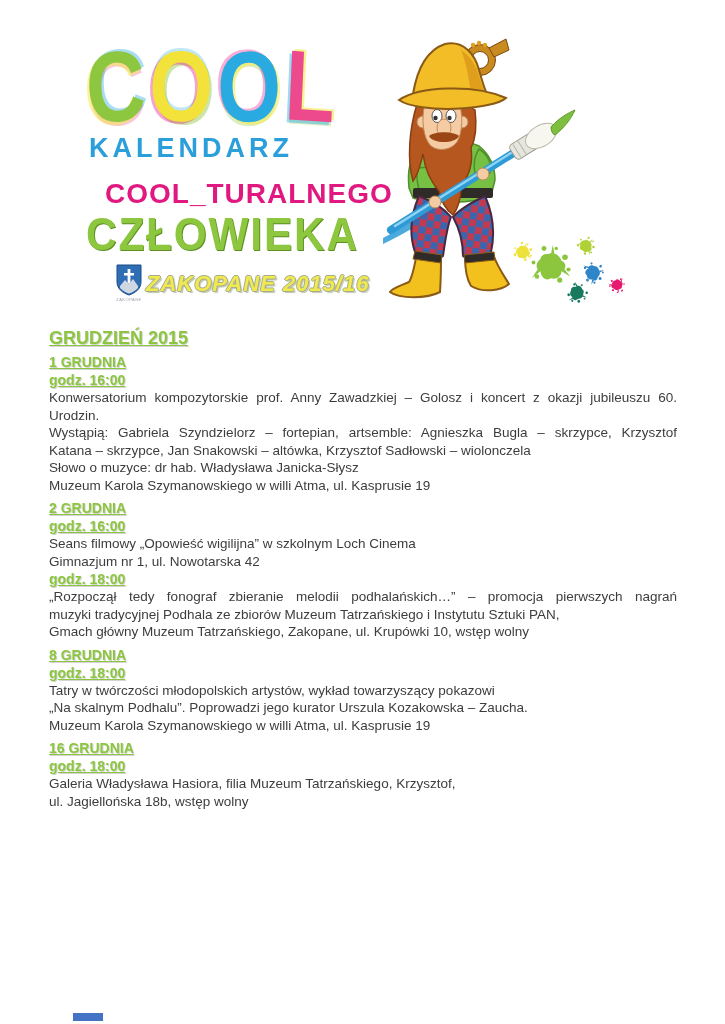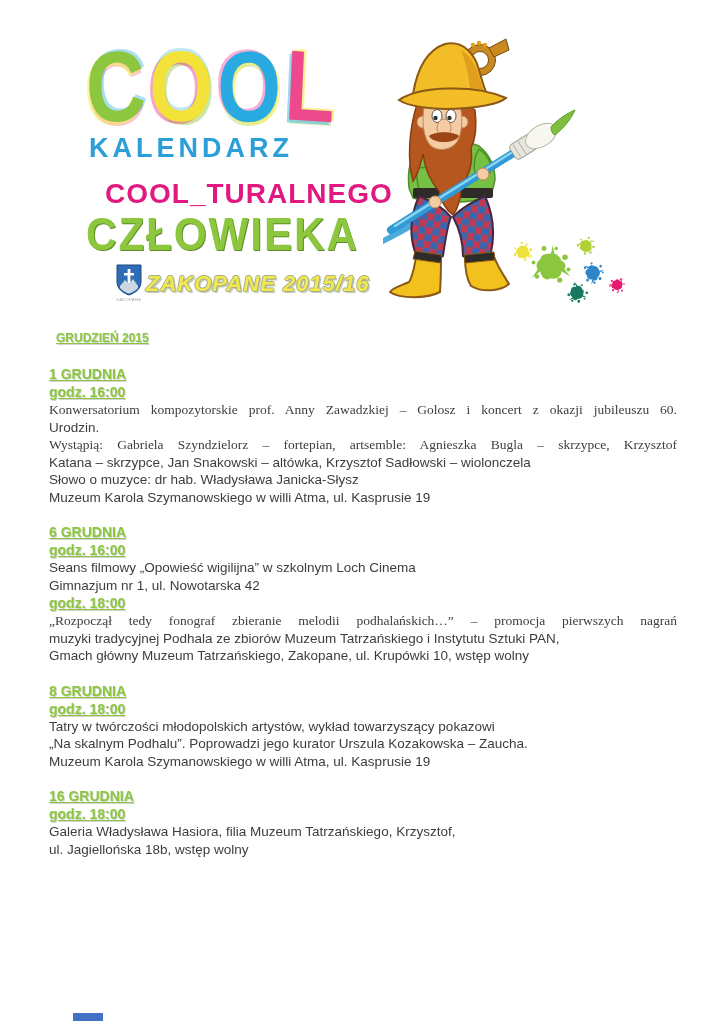--- a/index.html
+++ b/index.html
@@ -29,30 +29,30 @@
   .edition{
     margin-top:7px;font-size:22px;font-weight:800;font-style:italic;letter-spacing:1px;
     color:var(--c-edition);
     text-shadow:-1px 0 0 #a4ad8e,1px 0 0 #a4ad8e,0 -1px 0 #a4ad8e,0 1px 0 #a4ad8e,2px 2px 1px #c2c8b2;
     white-space:nowrap;
   }
   .illustration{position:absolute;left:383px;top:30px;width:340px;height:292px;}
   
   .content{position:absolute;left:49px;top:328px;width:628px;}
   .month-heading{
-    color:var(--c-accent);font-weight:bold;font-size:12px;line-height:20px;width:fit-content;
-    text-decoration:underline;text-shadow:1px 1px 0 rgba(160,160,160,.45);margin-left:7px;
-  }
-  .event{margin-top:17px;}
+    color:var(--c-accent);font-weight:bold;font-size:18px;line-height:20px;width:fit-content;
+    text-decoration:underline;text-shadow:1px 1px 0 rgba(160,160,160,.45);
+  }
+  .event{margin-top:5px;}
   .date-heading,.time-heading{
     color:var(--c-accent);font-weight:bold;font-size:14px;line-height:18px;width:fit-content;
     text-decoration:underline;text-shadow:1px 1px 0 rgba(160,160,160,.45);
   }
   .line{font-size:13.5px;line-height:17.5px;white-space:nowrap;}
-  .line.justify{white-space:normal;text-align:justify;text-align-last:justify;font-family:Liberation Serif, serif;}
+  .line.justify{white-space:normal;text-align:justify;text-align-last:justify;}
   .footer-bar{position:absolute;left:73px;top:1013px;width:30px;height:8px;background:var(--c-footerbar);}
   
   .f-hat{fill:var(--c-hat);}      .f-hatdark{fill:var(--c-hatdark);}
   .f-horn{fill:var(--c-horn);}    .f-skin{fill:var(--c-skin);}
   .f-beard{fill:var(--c-beard);}  .f-bearddark{fill:var(--c-bearddark);}
   .f-sweater{fill:var(--c-sweater);} .f-belt{fill:var(--c-belt);}
   .f-boots{fill:var(--c-boots);}  .f-handle{stroke:var(--c-handle);}
   .f-handlelight{stroke:var(--c-handlelight);}
   .f-ferrule{fill:var(--c-ferrule);} .f-bristles{fill:var(--c-bristles);}
   .f-paint{fill:var(--c-paint);}  .f-streak{fill:var(--c-handle);}
@@ -191,21 +191,21 @@
         <div class="date-heading">1 GRUDNIA</div>
         <div class="time-heading">godz. 16:00</div>
         <div class="line justify">Konwersatorium kompozytorskie prof. Anny Zawadzkiej – Golosz i koncert z okazji jubileuszu 60.</div>
         <div class="line">Urodzin.</div>
         <div class="line justify">Wystąpią: Gabriela Szyndzielorz – fortepian, artsemble: Agnieszka Bugla – skrzypce, Krzysztof</div>
         <div class="line">Katana – skrzypce, Jan Snakowski – altówka, Krzysztof Sadłowski – wiolonczela</div>
         <div class="line">Słowo o muzyce: dr hab. Władysława Janicka-Słysz</div>
         <div class="line">Muzeum Karola Szymanowskiego w willi Atma, ul. Kasprusie 19</div>
       </section>
       <section class="event">
-        <div class="date-heading">6 GRUDNIA</div>
+        <div class="date-heading">2 GRUDNIA</div>
         <div class="time-heading">godz. 16:00</div>
         <div class="line">Seans filmowy „Opowieść wigilijna” w szkolnym Loch Cinema</div>
         <div class="line">Gimnazjum nr 1, ul. Nowotarska 42</div>
         <div class="time-heading">godz. 18:00</div>
         <div class="line justify">„Rozpoczął tedy fonograf zbieranie melodii podhalańskich…” – promocja pierwszych nagrań</div>
         <div class="line">muzyki tradycyjnej Podhala ze zbiorów Muzeum Tatrzańskiego i Instytutu Sztuki PAN,</div>
         <div class="line">Gmach główny Muzeum Tatrzańskiego, Zakopane, ul. Krupówki 10, wstęp wolny</div>
       </section>
       <section class="event">
         <div class="date-heading">8 GRUDNIA</div>

